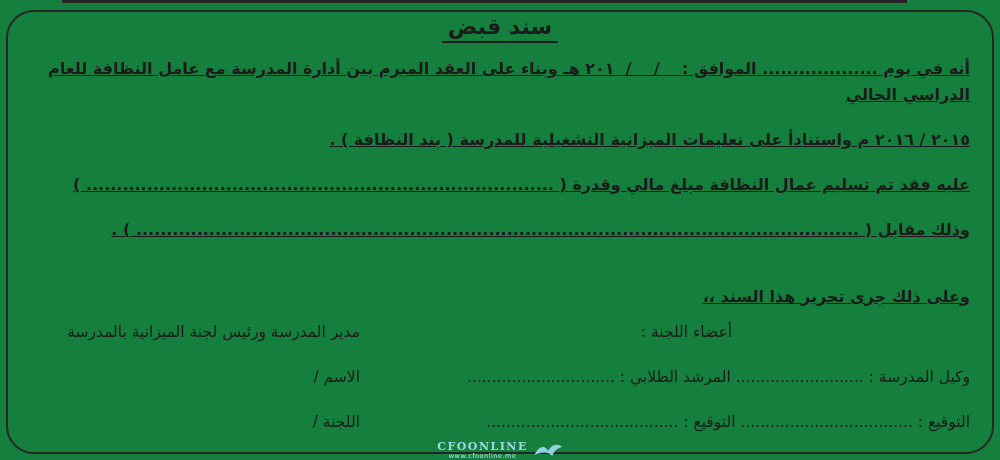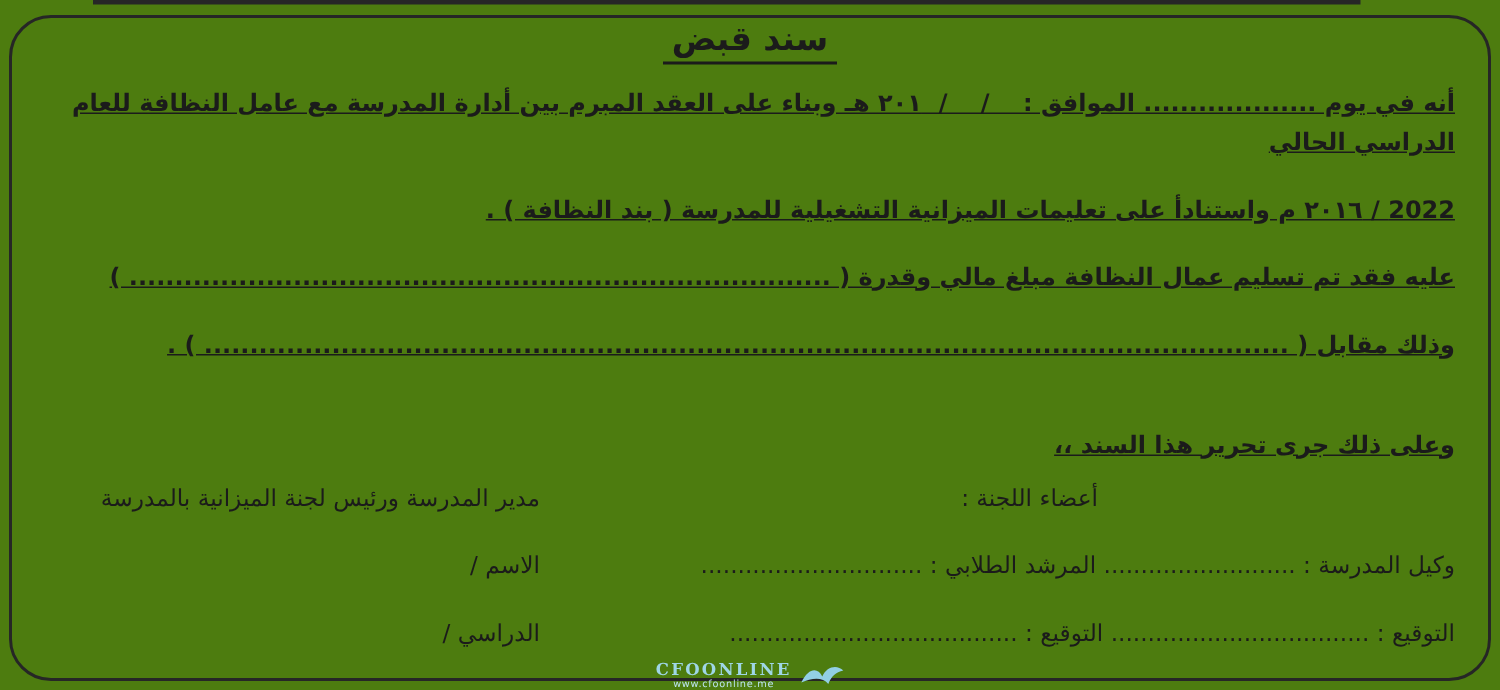--- a/index.html
+++ b/index.html
@@ -1,19 +1,19 @@
 <!DOCTYPE html>
 <html lang="ar"><head>
 <meta charset="utf-8">
 <style>
   html,body{margin:0;padding:0;background:#ffffff;}
   .page{
     position:relative;
     width:1000px;height:460px;
-    background:#4d7c0f;
+    background:#15803d;
     color:#1b1b1b;
     font-family:"DejaVu Sans", sans-serif;
     overflow:hidden;
   }
   
   .top-rule{
     position:absolute;top:0;left:62px;width:845px;height:3px;
     background:#262626;
   }
   
@@ -58,40 +58,40 @@
   <div class="frame"></div>
 
   <div class="content">
 
     <div class="title-wrap">
       <span class="title">سند قبض</span>
     </div>
 
     <div class="body">
       <p>أنه في يوم ................... الموافق :&nbsp;&nbsp;&nbsp;&nbsp;/&nbsp;&nbsp;&nbsp;&nbsp;/&nbsp;&nbsp;٢٠١ هـ وبناء على العقد المبرم بين أدارة المدرسة مع عامل النظافة للعام الدراسي الحالي</p>
-      <p>2022 / ٢٠١٦ م واستنادأ على تعليمات الميزانية التشغيلية للمدرسة ( بند النظافة ) .</p>
+      <p>٢٠١٥ / ٢٠١٦ م واستنادأ على تعليمات الميزانية التشغيلية للمدرسة ( بند النظافة ) .</p>
       <p>عليه فقد تم تسليم عمال النظافة مبلغ مالي وقدرة ( ............................................................................. )</p>
       <p>وذلك مقابل ( ....................................................................................................................... ) .</p>
       <p class="center">وعلى ذلك جرى تحرير هذا السند ،،</p>
     </div>
 
     <div class="sig">
 
       <div class="sig-row r1">
         <div class="sig-left">مدير المدرسة ورئيس لجنة الميزانية بالمدرسة</div>
         <div class="sig-right">أعضاء اللجنة :</div>
       </div>
 
       <div class="sig-row">
         <div class="sig-left">الاسم /</div>
         <div class="sig-right">وكيل المدرسة : .......................... المرشد الطلابي : ..............................</div>
       </div>
 
       <div class="sig-row">
-        <div class="sig-left">الدراسي /</div>
+        <div class="sig-left">اللجنة /</div>
         <div class="sig-right">التوقيع : ................................... التوقيع : .......................................</div>
       </div>
 
       <div class="sig-row">
         <div class="sig-left">التاريخ /&nbsp;&nbsp;&nbsp;&nbsp;/&nbsp;&nbsp;&nbsp;&nbsp;/&nbsp;&nbsp;٢٠١ هـ&nbsp;&nbsp;&nbsp;&nbsp;&nbsp;&nbsp;الختم</div>
         <div class="sig-right"></div>
       </div>
 
     </div>
   </div>

